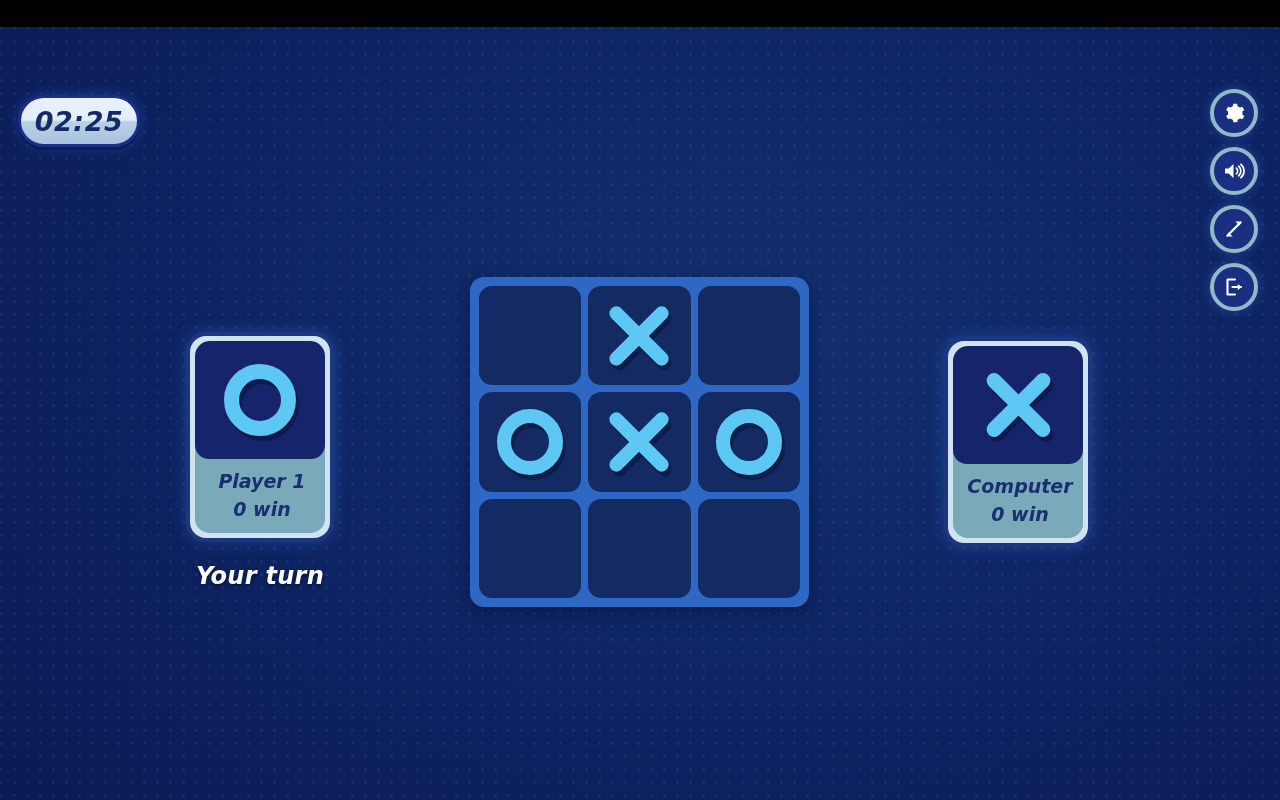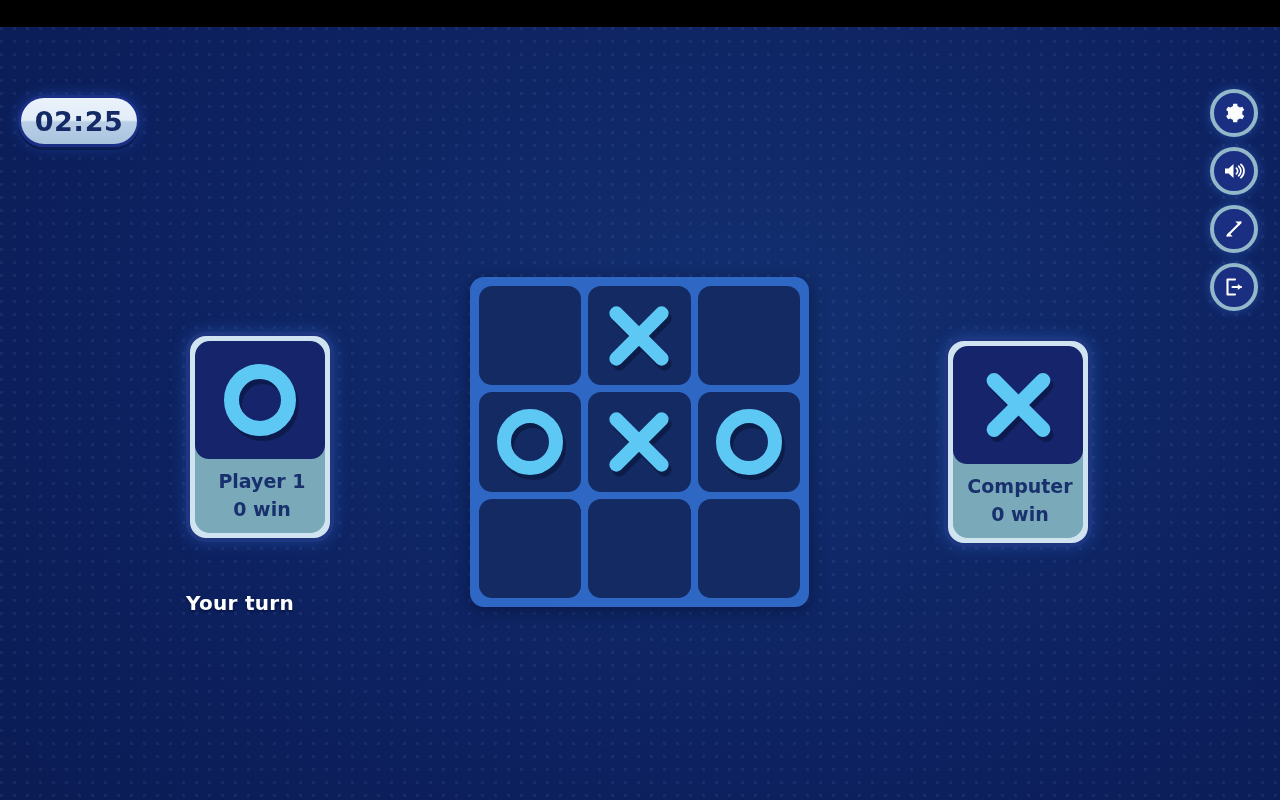--- a/index.html
+++ b/index.html
@@ -8,20 +8,21 @@
     width:1280px; height:800px;
     background:#000;
     font-family:"DejaVu Sans", sans-serif;
     overflow:hidden;
   }
 
   #screen {
     position:relative;
     width:1280px; height:800px;
     background:#000;
+    font-style:italic;
   }
 
   
   .letterbox-top {
     position:absolute; left:0; top:0;
     width:1280px; height:27px;
     background:#000;
     z-index:40;
   }
 
@@ -101,23 +102,24 @@
     background:#7aaab9;
   }
   .card-labels div {
     font-size:19px; font-weight:bold;
     color:#18306e;
     line-height:1.48;
   }
 
   .turn-text {
     position:absolute;
-    left:186px; top:564px;
+    left:186px; top:535px;
     width:148px;
-    font-size:20px; font-weight:bold;
+    text-align:center;
+    font-size:24px; font-weight:bold;
     color:#ffffff;
     letter-spacing:0.3px;
     text-shadow:0 2px 3px rgba(5,12,45,0.6);
     z-index:15;
   }
 
   
   .board {
     position:absolute;
     left:470px; top:250px;

